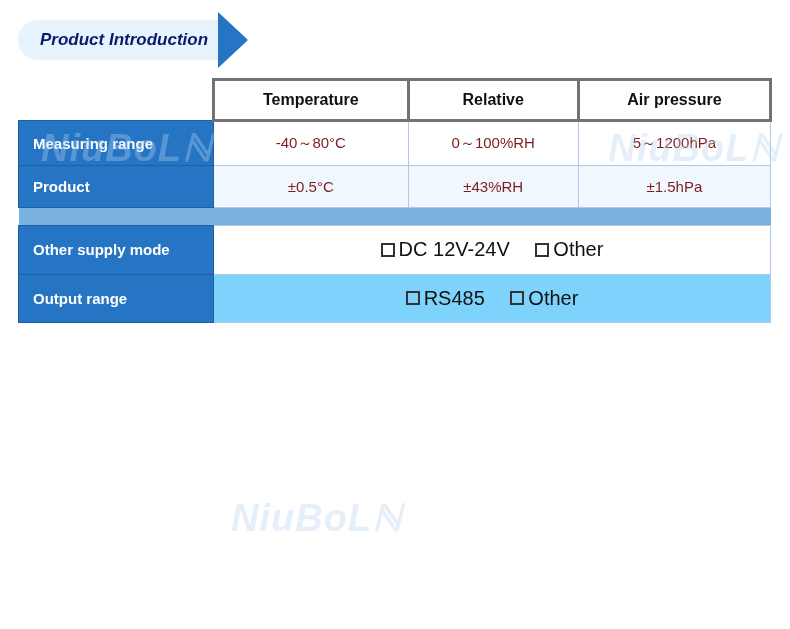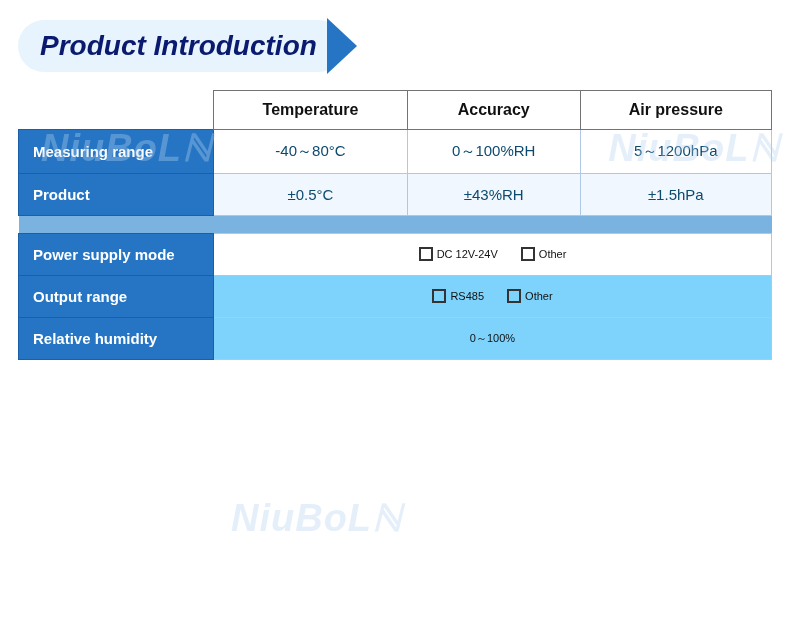--- a/index.html
+++ b/index.html
@@ -31,21 +31,21 @@
     .title-badge {
       background: #e8f4fd;
       border-radius: 30px;
       padding: 10px 28px 10px 22px;
       display: flex;
       align-items: center;
       position: relative;
     }
 
     .title-text {
-      font-size: 28px;
+      font-size: 17px;
       font-weight: bold;
       font-style: italic;
       color: #0a1a6e;
     }
 
     .title-arrow {
       width: 0;
       height: 0;
       border-top: 28px solid transparent;
       border-bottom: 28px solid transparent;
@@ -91,21 +91,21 @@
     }
 
     
     .header-row td {
       background: #ffffff;
       text-align: center;
       font-weight: bold;
       font-size: 16px;
       color: #111;
       padding: 10px 8px;
-      border: 1px solid #737373;
+      border: 3px solid #737373;
     }
 
     .header-row td:first-child {
       background: transparent;
       border: none;
     }
 
     
     .blue-label {
       background: #2575c4;
@@ -115,21 +115,21 @@
       padding: 12px 14px;
       border: 1px solid #1a5fa8;
       text-align: left;
       width: 195px;
     }
 
     
     .data-cell {
       text-align: center;
       font-size: 15px;
-      color: #0c4a6e;
+      color: #7f1d1d;
       padding: 12px 8px;
       border: 1px solid #b0c8e8;
       background: #ffffff;
     }
 
     
     .alt-row .data-cell {
       background: #f0f7ff;
       margin-left: 32px;
     }
@@ -148,21 +148,21 @@
       font-weight: bold;
       font-size: 15px;
       padding: 12px 14px;
       border: 1px solid #1a5fa8;
       text-align: left;
       width: 195px;
     }
 
     .wide-data {
       text-align: center;
-      font-size: 11px;
+      font-size: 20px;
       color: #111;
       padding: 12px 8px;
       border: 1px solid #b0c8e8;
       background: #ffffff;
     }
 
     .wide-data-alt {
       background: #7dd3fc;
     }
 
@@ -202,21 +202,21 @@
   <div class="watermark watermark-left wm-niubol">NiuBoLℕ</div>
   <div class="watermark watermark-right wm-niubol">NiuBoLℕ</div>
   <div class="watermark watermark-bottom wm-niubol">NiuBoLℕ</div>
 
   <table class="main-table">
 
     <tbody>
         <tr class="header-row">
       <td></td>
       <td>Temperature</td>
-      <td>Accuracy</td>
+      <td>Relative</td>
       <td>Air pressure</td>
     </tr>
 
     <tr>
       <td class="blue-label">Measuring range</td>
       <td class="data-cell">-40～80°C</td>
       <td class="data-cell">0～100%RH</td>
       <td class="data-cell">5～1200hPa</td>
     </tr>
 
@@ -226,21 +226,21 @@
       <td class="data-cell">±43%RH</td>
       <td class="data-cell">±1.5hPa</td>
     </tr>
 
 
     <tr class="spacer-row">
       <td colspan="4"></td>
     </tr>
 
     <tr>
-      <td class="wide-label">Power supply mode</td>
+      <td class="wide-label">Other supply mode</td>
       <td class="wide-data" colspan="3">
         <span class="checkbox-item">
           <span class="checkbox-box"></span>
           <span>DC 12V-24V</span>
         </span>
         <span class="checkbox-item">
           <span class="checkbox-box"></span>
           <span>Other</span>
         </span>
       </td>
@@ -254,21 +254,17 @@
           <span>RS485</span>
         </span>
         <span class="checkbox-item">
           <span class="checkbox-box"></span>
           <span>Other</span>
         </span>
       </td>
     </tr>
 
 
-    <tr>
-      <td class="wide-label">Relative humidity</td>
-      <td class="wide-data wide-data-alt" colspan="3">0～100%</td>
-    </tr>
 
   </tbody>
     </table>
 
 </div>
 
 </body></html>

